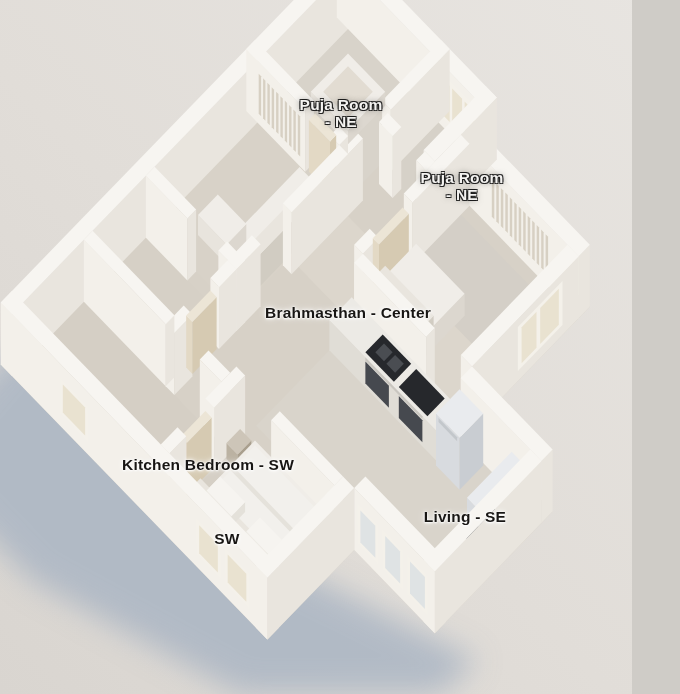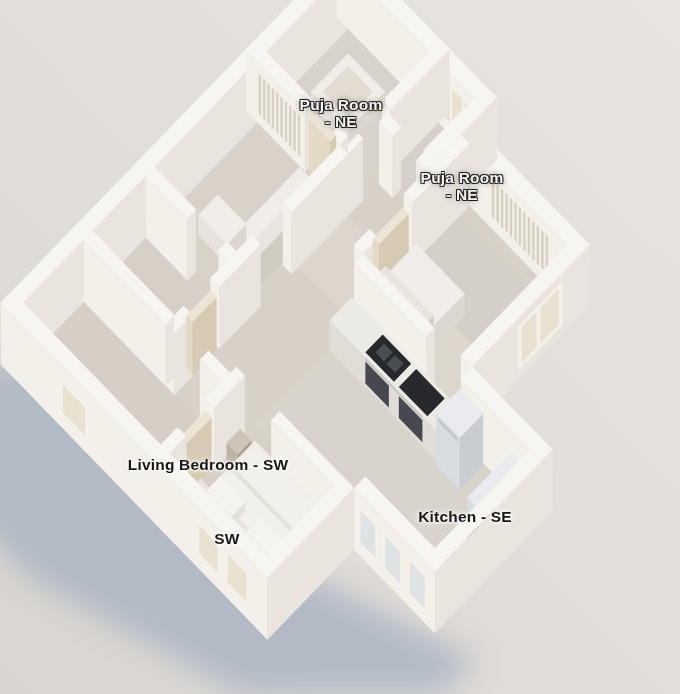--- a/index.html
+++ b/index.html
@@ -1,16 +1,16 @@
 <!DOCTYPE html>
 <html><head>
 <meta charset="utf-8">
 <style>
   html,body{margin:0;padding:0;background:#cfccc7;}
-  .stage{position:relative;width:680px;height:694px;overflow:hidden;
+  .stage{position:relative;width:632px;height:694px;overflow:hidden;
          background:#8b5cf6;font-family:"Liberation Sans",sans-serif;}
   .stage svg{position:absolute;left:0;top:0;}
   .labels{position:absolute;inset:0;pointer-events:none;}
   .lbl{position:absolute;transform:translate(-50%,-50%);
        font:700 15.5px "Liberation Sans",sans-serif;letter-spacing:.2px;
        text-align:center;white-space:nowrap;}
   .lbl .ln{display:block;line-height:17px;}
   .lbl-dark{color:#181614;
        text-shadow:0 0 2px #ffffff,0 0 4px rgba(255,255,255,.95),
                    0 0 8px rgba(255,255,255,.75),0 1px 2px rgba(255,255,255,.9);}
@@ -259,17 +259,18 @@
 
   <div class="labels">
     <div class="lbl lbl-light" style="left:341px;top:113px">
       <span class="ln">Puja Room</span>
       <span class="ln">- NE</span>
     </div>
     <div class="lbl lbl-light" style="left:462px;top:186px">
       <span class="ln">Puja Room</span>
       <span class="ln">- NE</span>
     </div>
-    <div class="lbl lbl-dark" style="left:208px;top:465px">Living Bedroom - SW</div>
+    <div class="lbl lbl-dark" style="left:348px;top:313px">Brahmasthan - Center</div>
+    <div class="lbl lbl-dark" style="left:208px;top:465px">Kitchen Bedroom - SW</div>
     <div class="lbl lbl-dark" style="left:227px;top:539px">SW</div>
-    <div class="lbl lbl-dark" style="left:465px;top:517px">Kitchen - SE</div>
+    <div class="lbl lbl-dark" style="left:465px;top:517px">Living - SE</div>
   </div>
 </div>
 
 </body></html>

